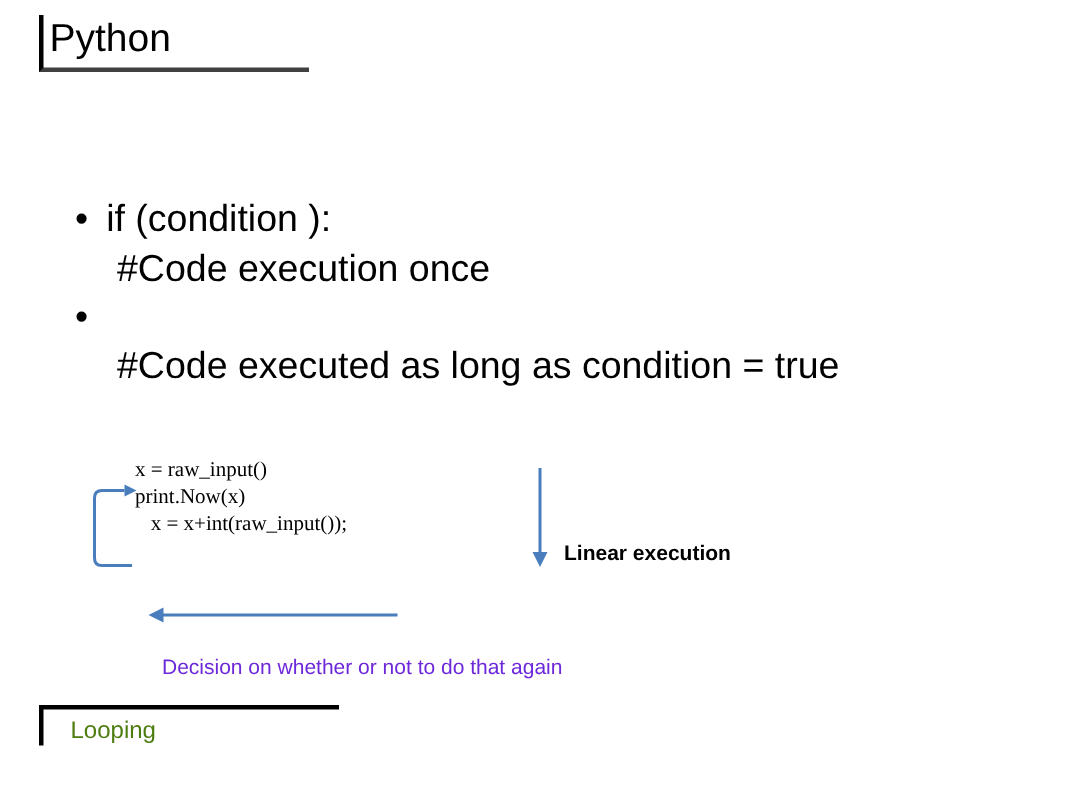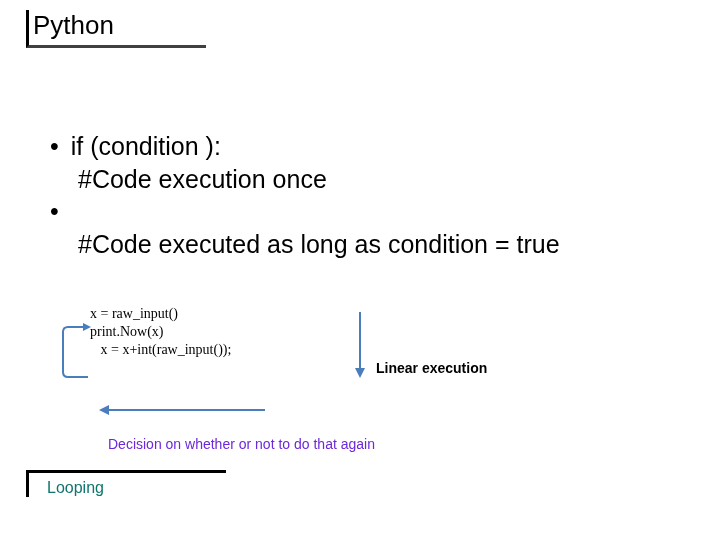--- a/index.html
+++ b/index.html
@@ -89,21 +89,21 @@
     position: absolute;
     top: 470px;
     left: 26px;
     padding: 6px 0 0 18px;
     border-left: 3px solid #000;
     border-top: 3px solid #000;
     width: 200px;
   }
   .footer {
     font-size: 16px;
-    color: #0f766e;
+    color: #4d7c0f;
   }
   svg .arrow-stroke { stroke: #4a7dbb; fill: none; stroke-width: 2; }
   svg .arrow-head { fill: #4a7dbb; }
 </style>
 </head>
 <body>
 
 <div class="title-wrap">
   <div class="title">Python</div>
 </div>

